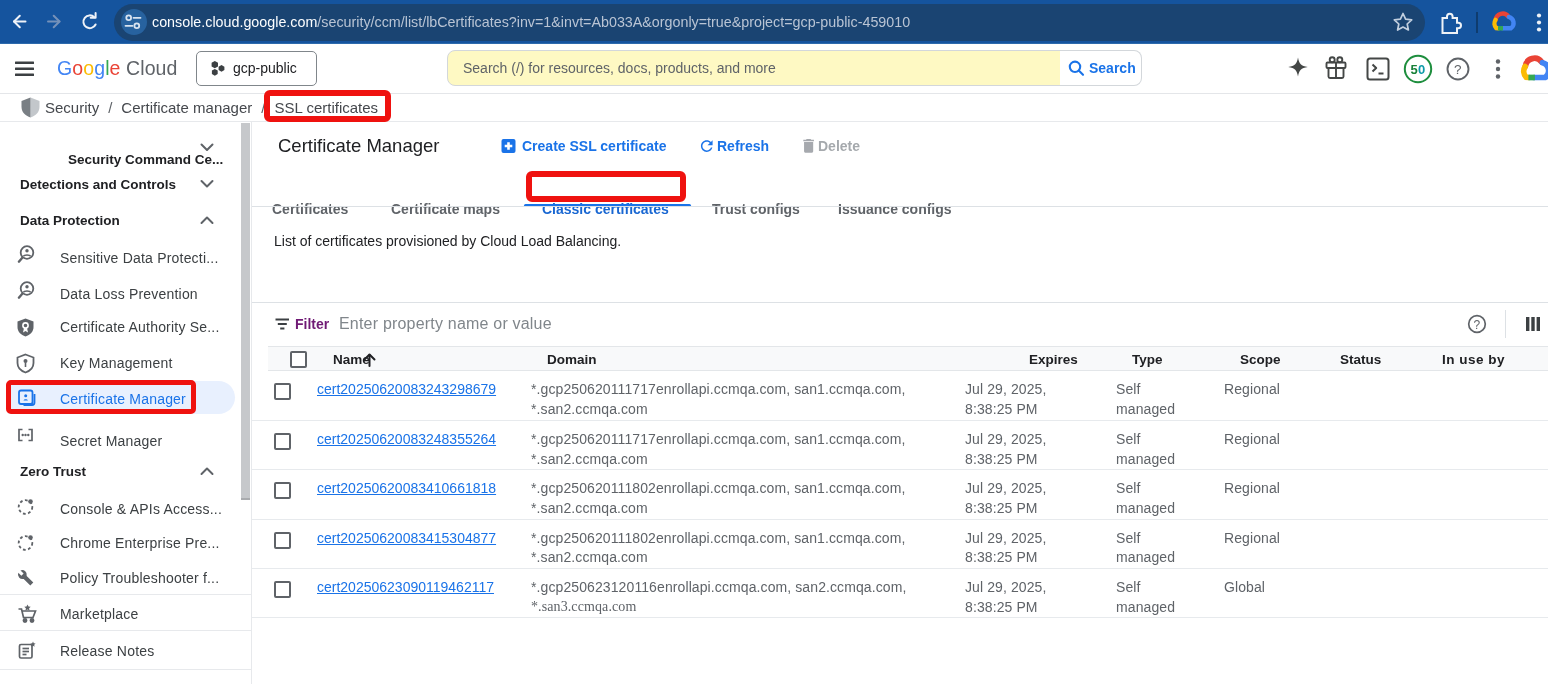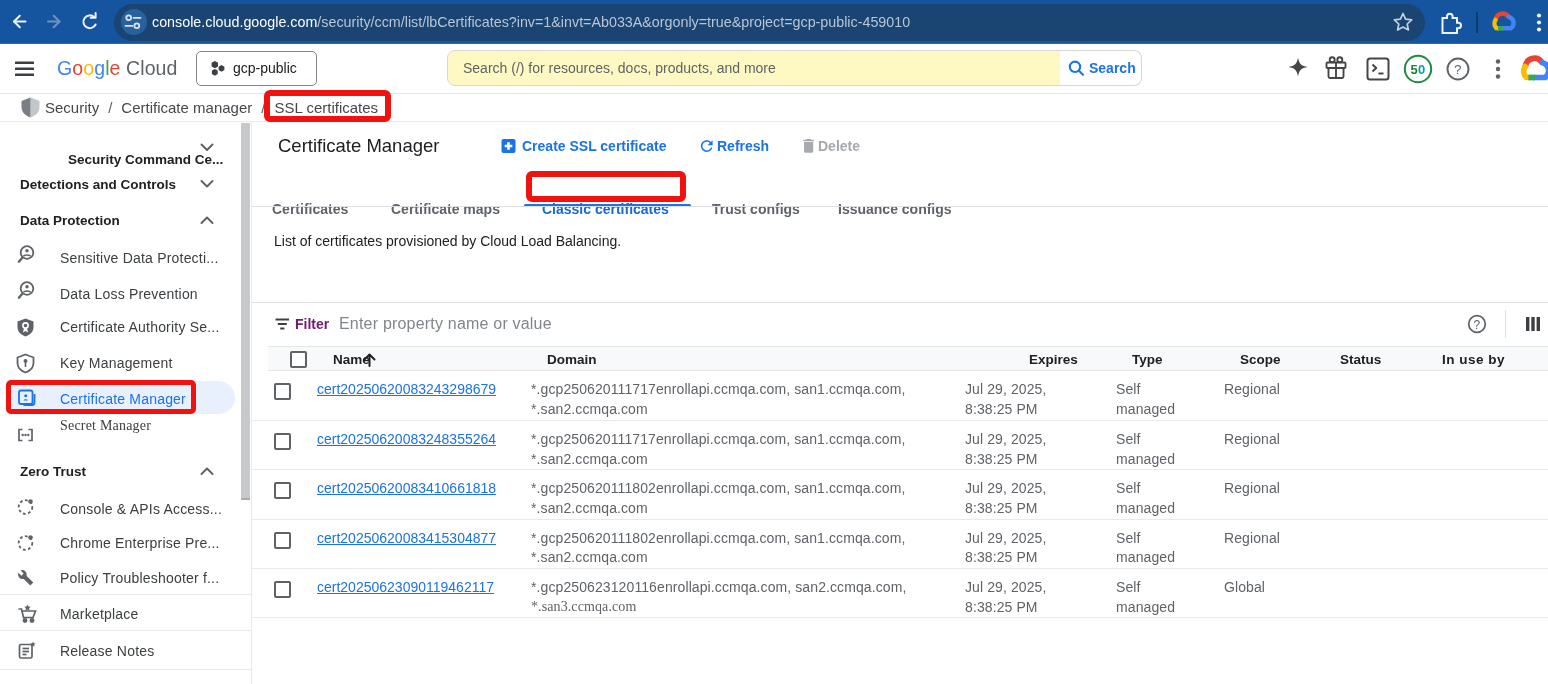--- a/index.html
+++ b/index.html
@@ -94,21 +94,21 @@
   <div id="sidebar" class="abs">
     <div id="selbg"></div>
     <div class="navhead" style="top:28px;margin-left:48px;">Security Command Ce...</div>
     <div class="navhead" style="top:53px;">Detections and Controls</div>
     <div class="navhead" style="top:89px;">Data Protection</div>
     <div class="navitem" style="top:126px;">Sensitive Data Protecti...</div>
     <div class="navitem" style="top:162px;text-align:center;">Data Loss Prevention</div>
     <div class="navitem" style="top:195px;">Certificate Authority Se...</div>
     <div class="navitem" style="top:231px;">Key Management</div>
     <div class="navitem sel" style="top:267px;">Certificate Manager</div>
-    <div class="navitem" style="top:294px;font-family:Liberation Serif, serif;">Secret Manager</div>
+    <div class="navitem" style="top:309px;">Secret Manager</div>
     <div class="navhead" style="top:340px;">Zero Trust</div>
     <div class="navitem" style="top:377px;">Console &amp; APIs Access...</div>
     <div class="navitem" style="top:411px;">Chrome Enterprise Pre...</div>
     <div class="navitem" style="top:446px;">Policy Troubleshooter f...</div>
     <div class="sdiv" style="top:472px;"></div>
     <div class="navitem" style="top:482px;">Marketplace</div>
     <div class="sdiv" style="top:508px;"></div>
     <div class="navitem" style="top:519px;">Release Notes</div>
     <div class="sdiv" style="top:547px;"></div>
     <div id="sscroll"></div>

